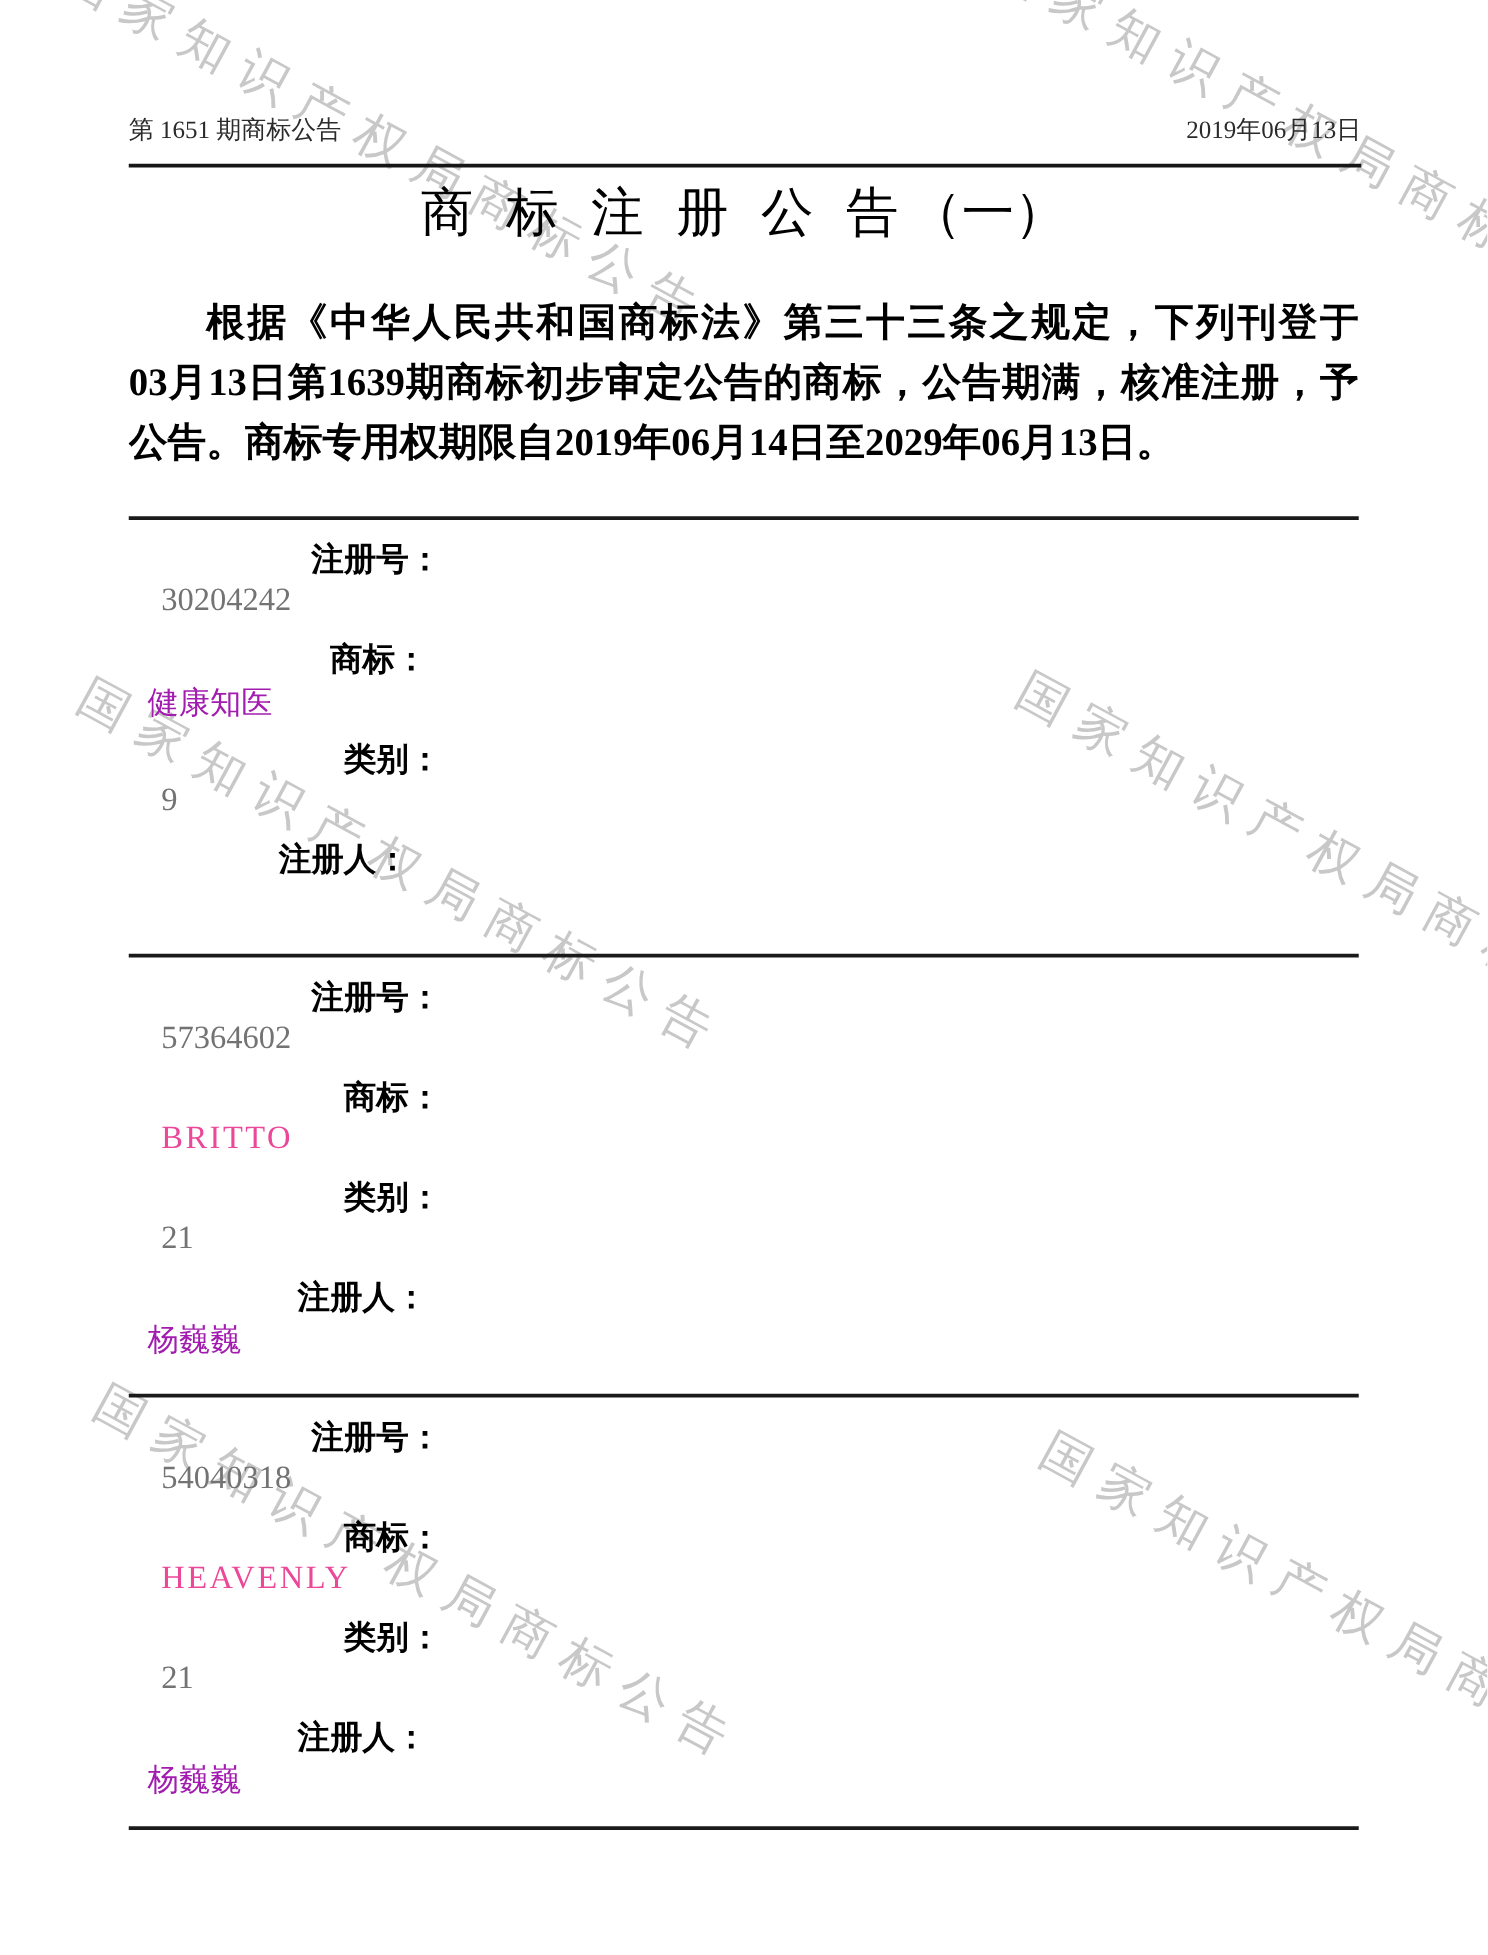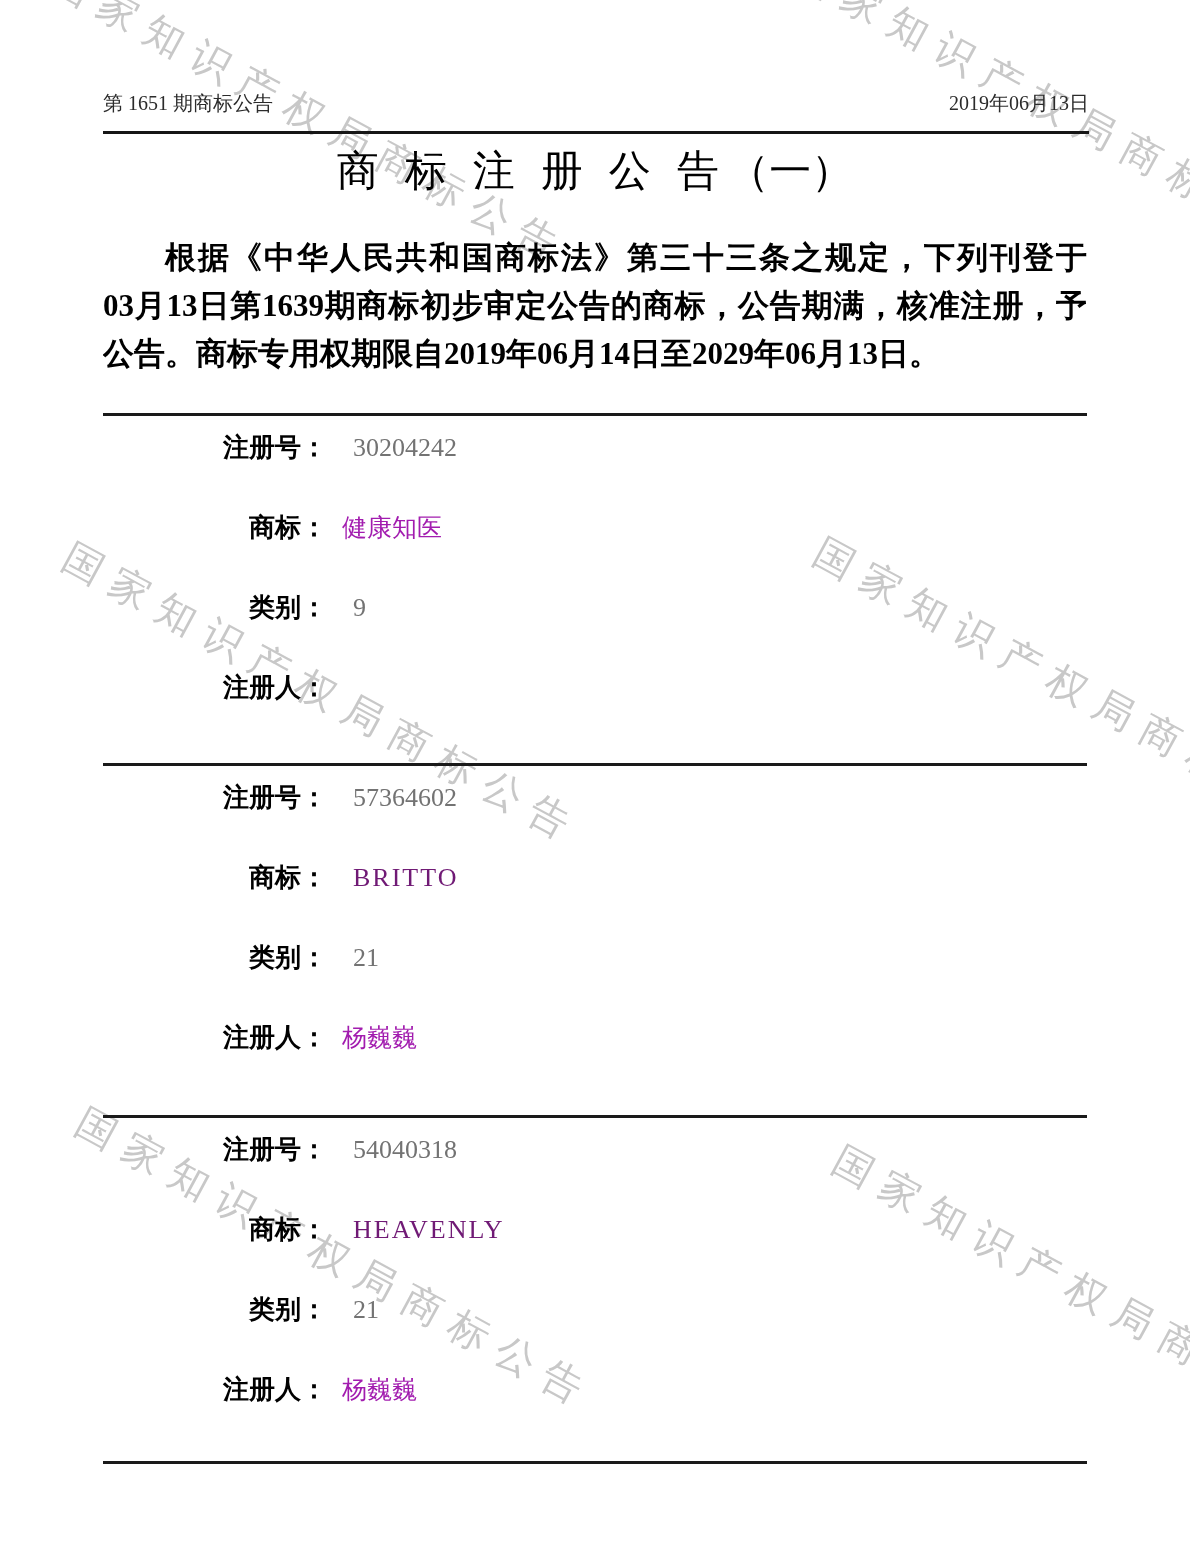--- a/index.html
+++ b/index.html
@@ -85,38 +85,39 @@
     padding-top: 14px;
   }
   .record.r1 { height: 350px; }
   .record.r2 { height: 352px; }
   .record.r3 { height: 346px; }
   .end-rule { border-top: 3px solid #1a1a1a; }
   .field-row {
     display: flex;
     align-items: baseline;
     height: 80px;
+    flex-direction: column;
   }
   .field-label {
     width: 224px;
     text-align: right;
     font-weight: bold;
     font-size: 26px;
     color: #000;
     flex: none;
     font-family: "Liberation Sans", "DejaVu Sans", sans-serif;
   }
   .field-value {
     margin-left: 26px;
     font-size: 26px;
     color: #737373;
     font-family: "Liberation Serif", "DejaVu Serif", serif;
   }
   .field-value.cjk { color: #a21caf; font-size: 25px; margin-left: 15px; }
-  .field-value.latin { color: #701a75; letter-spacing: 2px; }
+  .field-value.latin { color: #ec4899; letter-spacing: 2px; }
 </style>
 </head>
 <body>
 
 <div class="page">
 
   <div class="wm" style="left:67px;  top:-48px;">国家知识产权局商标公告</div>
   <div class="wm" style="left:811px; top:-56px;">国家知识产权局商标公告</div>
   <div class="wm" style="left:79px;  top:530px;">国家知识产权局商标公告</div>
   <div class="wm" style="left:830px; top:525px;">国家知识产权局商标公告</div>

